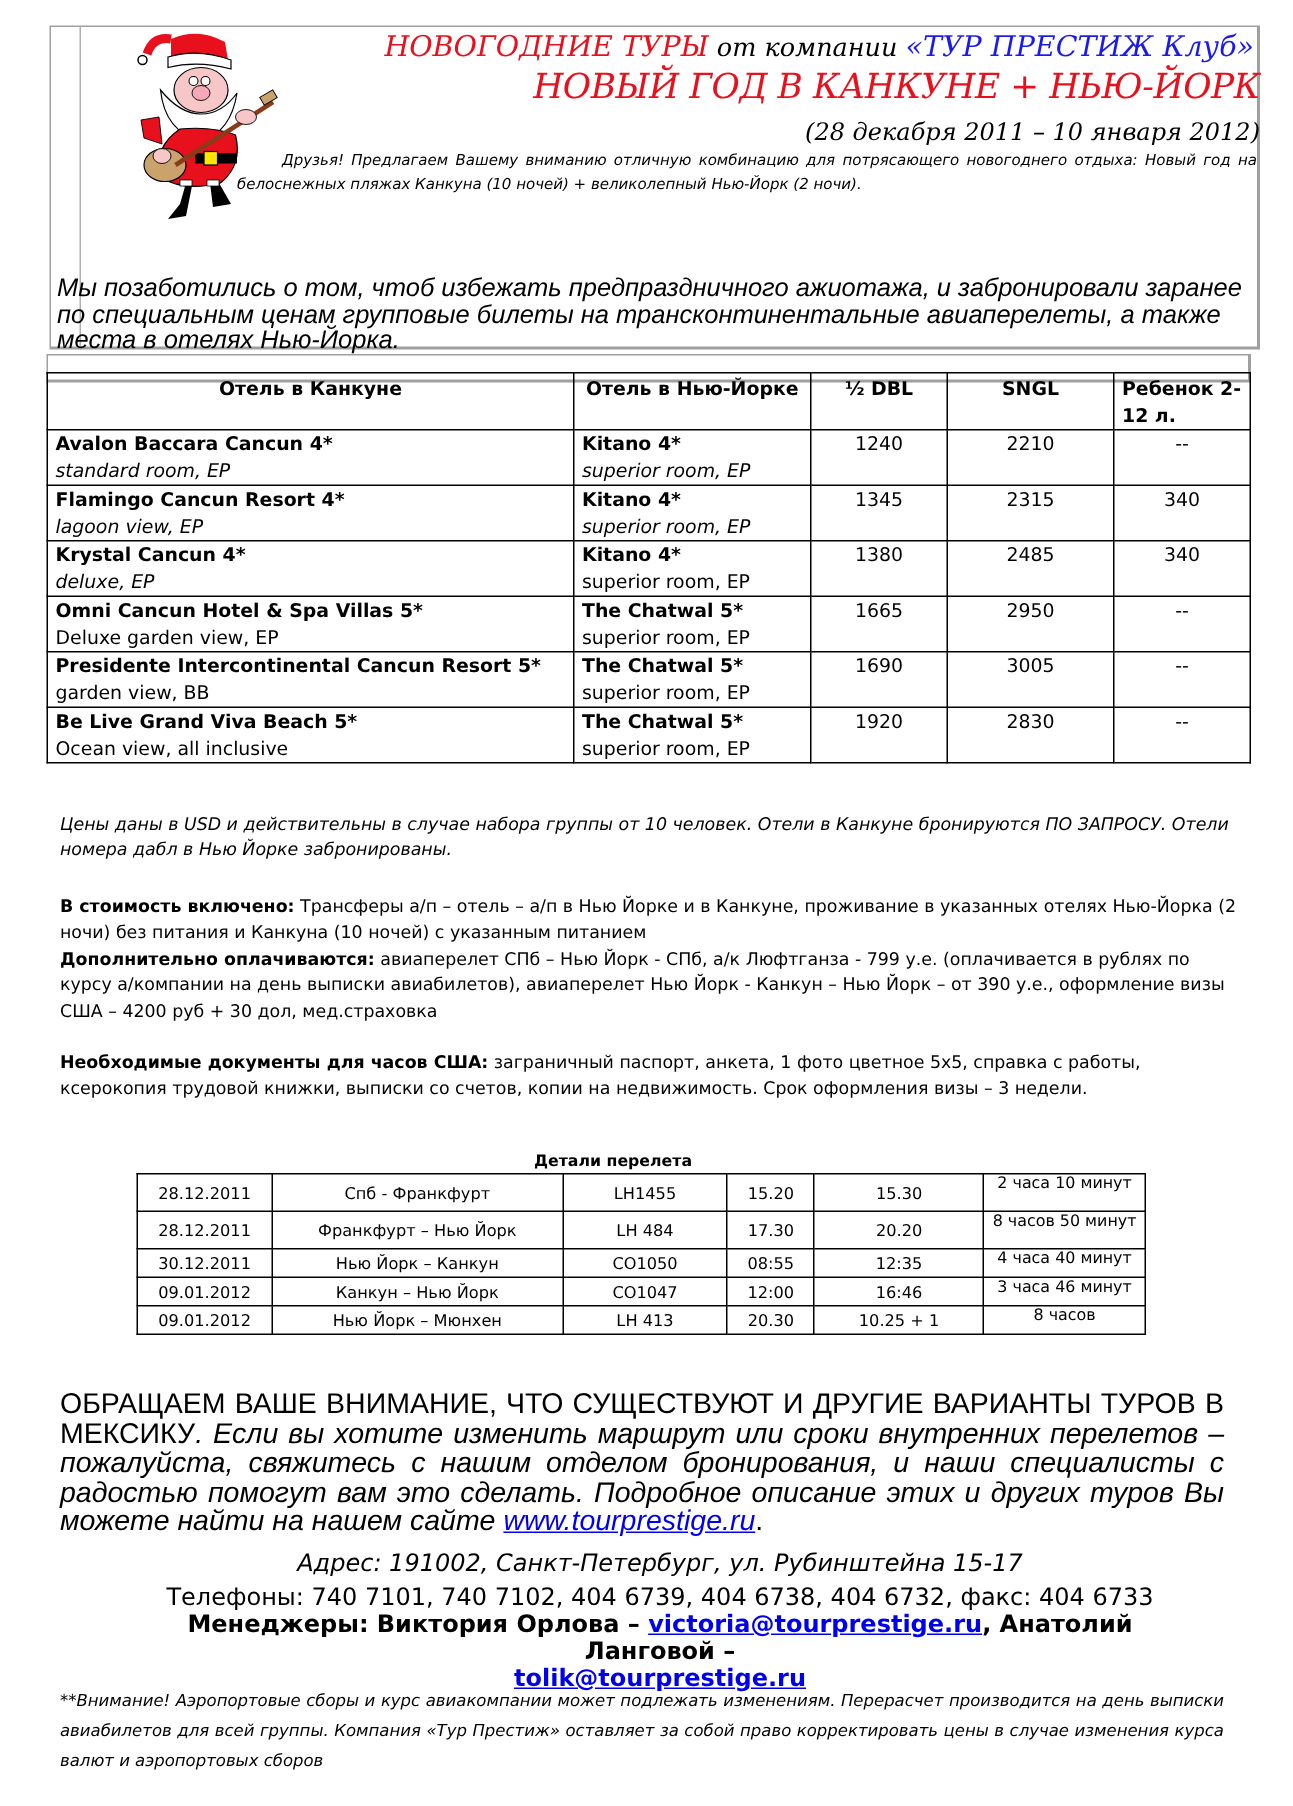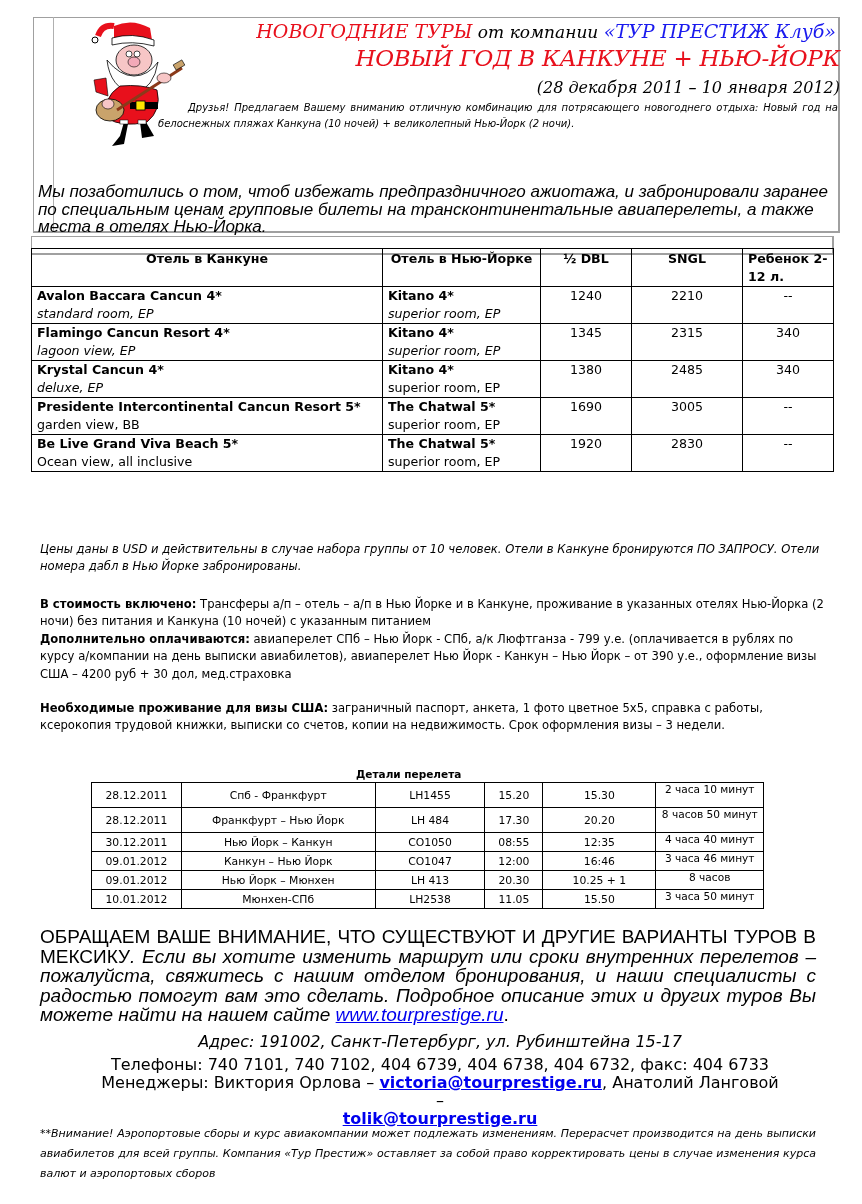--- a/index.html
+++ b/index.html
@@ -49,21 +49,21 @@
 
     .attention { position: absolute; left: 40px; top: 927px; width: 776px; font-family: "Liberation Sans", sans-serif; font-size: 19px; line-height: 19.5px; text-align: justify; }
     .attention .caps { font-weight: normal; }
     .attention .it { font-style: italic; }
     .attention a { color: #0000ee; text-decoration: underline; font-style: italic; }
 
     .contacts { position: absolute; left: 100px; width: 680px; text-align: center; font-family: "DejaVu Sans", sans-serif; font-size: 16px; line-height: 18px; }
     .addr { top: 1033px; font-style: italic; }
     .phones { top: 1056px; }
     .contacts a { color: #0000ee; text-decoration: underline; font-weight: bold; }
-    .contacts .b { font-weight: normal; }
+    .contacts .b { font-weight: bold; }
 
     .footnote { position: absolute; left: 40px; top: 1124px; width: 776px; font-style: italic; font-size: 11px; line-height: 20px; text-align: justify; }
   </style>
 </head>
 <body>
 
 <div class="header-box"></div>
 <div class="header-inner-line"></div>
 
 <svg class="santa" viewBox="0 0 125 130">
@@ -158,20 +158,33 @@
         <td>
           <span class="hname">Kitano 4*</span>
           <span class="hroom">superior room, EP</span>
         </td>
         <td class="num">1380</td>
         <td class="num">2485</td>
         <td class="num">340</td>
       </tr>
       <tr>
         <td>
+          <span class="hname">Omni Cancun Hotel &amp; Spa Villas 5*</span>
+          <span class="hroom">Deluxe garden view, EP</span>
+        </td>
+        <td>
+          <span class="hname">The Chatwal 5*</span>
+          <span class="hroom">superior room, EP</span>
+        </td>
+        <td class="num">1665</td>
+        <td class="num">2950</td>
+        <td class="num">--</td>
+      </tr>
+      <tr>
+        <td>
           <span class="hname">Presidente Intercontinental Cancun Resort 5*</span>
           <span class="hroom">garden view, BB</span>
         </td>
         <td>
           <span class="hname">The Chatwal 5*</span>
           <span class="hroom">superior room, EP</span>
         </td>
         <td class="num">1690</td>
         <td class="num">3005</td>
         <td class="num">--</td>
@@ -191,21 +204,21 @@
       </tr>
     </tbody>
 </table>
 
 <div class="notes note-prices">Цены даны в USD и действительны в случае набора группы от 10 человек.  Отели в Канкуне бронируются ПО ЗАПРОСУ. Отели номера дабл в Нью Йорке забронированы.</div>
 <div class="notes note-included">
   <span class="bold">В стоимость включено:</span><span> Трансферы  а/п – отель – а/п в Нью Йорке и в Канкуне, проживание в указанных отелях Нью-Йорка (2 ночи) без питания и Канкуна (10 ночей)  с указанным питанием</span><br>
   <span class="bold">Дополнительно оплачиваются:</span><span>  авиаперелет СПб – Нью Йорк - СПб, а/к Люфтганза - 799 у.е. (оплачивается в рублях по курсу а/компании на день выписки авиабилетов), авиаперелет Нью Йорк - Канкун  – Нью Йорк – от 390 у.е., оформление визы США – 4200 руб + 30 дол, мед.страховка</span>
 </div>
 <div class="notes note-visa">
-  <span class="bold">Необходимые проживание для визы США:</span><span>  заграничный паспорт, анкета, 1 фото цветное 5х5, справка с работы, ксерокопия трудовой книжки, выписки со счетов, копии на недвижимость. Срок оформления визы – 3 недели.</span>
+  <span class="bold">Необходимые документы для часов США:</span><span>  заграничный паспорт, анкета, 1 фото цветное 5х5, справка с работы, ксерокопия трудовой книжки, выписки со счетов, копии на недвижимость. Срок оформления визы – 3 недели.</span>
 </div>
 
 <div class="flight-title">Детали перелета</div>
 <table class="flights">
   <tbody id="flight-rows">
       <tr class="tall">
         <td class="fc1">28.12.2011</td>
         <td class="fc2">Спб - Франкфурт</td>
         <td class="fc3">LH1455</td>
         <td class="fc4">15.20</td>
@@ -237,28 +250,20 @@
         <td class="fc6 dur">3 часа 46 минут</td>
       </tr>
       <tr>
         <td class="fc1">09.01.2012</td>
         <td class="fc2">Нью Йорк – Мюнхен</td>
         <td class="fc3">LH 413</td>
         <td class="fc4">20.30</td>
         <td class="fc5">10.25 + 1</td>
         <td class="fc6 dur">8 часов</td>
       </tr>
-      <tr>
-        <td class="fc1">10.01.2012</td>
-        <td class="fc2">Мюнхен-СПб</td>
-        <td class="fc3">LH2538</td>
-        <td class="fc4">11.05</td>
-        <td class="fc5">15.50</td>
-        <td class="fc6 dur">3 часа 50 минут</td>
-      </tr>
     </tbody>
 </table>
 
 <div class="attention">
   <span class="caps">ОБРАЩАЕМ ВАШЕ ВНИМАНИЕ, ЧТО СУЩЕСТВУЮТ И ДРУГИЕ ВАРИАНТЫ ТУРОВ В МЕКСИКУ</span><span class="it">. Если вы хотите изменить маршрут или сроки внутренних перелетов –  пожалуйста, свяжитесь с нашим отделом бронирования, и наши специалисты с радостью помогут вам это сделать. Подробное описание этих и других туров Вы можете найти   на нашем сайте </span><a href="#">www.tourprestige.ru</a><span>.</span>
 </div>
 
 <div class="contacts addr">Адрес: 191002, Санкт-Петербург, ул. Рубинштейна 15-17</div>
 <div class="contacts phones">
   <span>Телефоны: 740 7101, 740 7102, 404 6739, 404 6738,  404 6732, факс: 404 6733</span><br>

